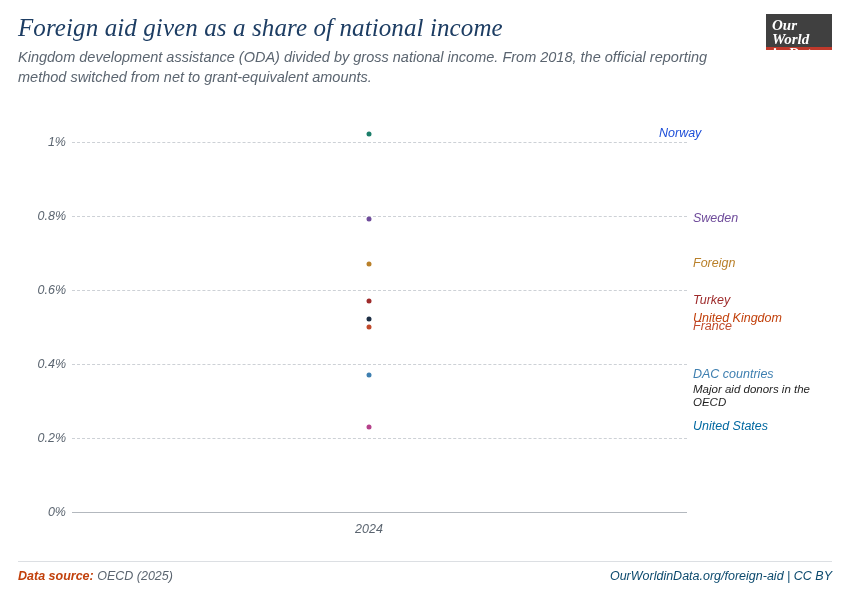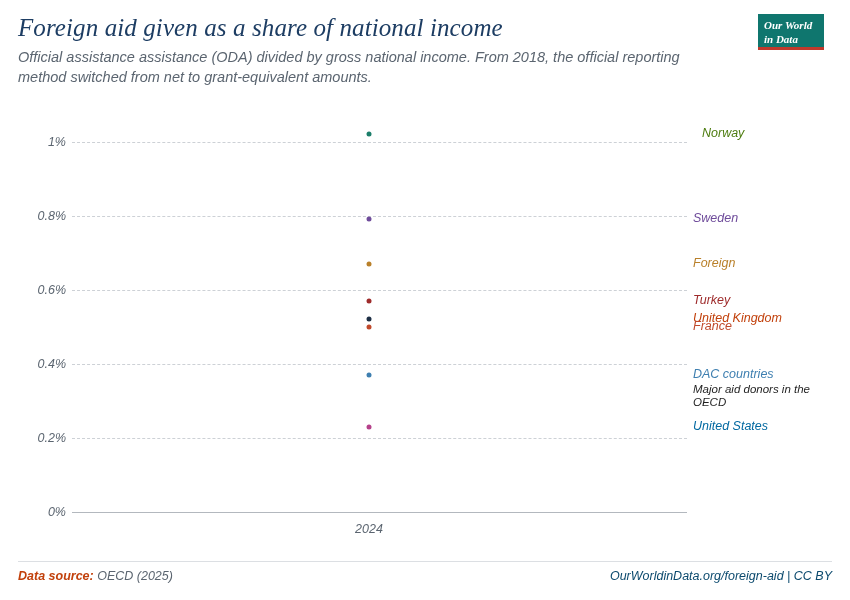--- a/index.html
+++ b/index.html
@@ -38,28 +38,28 @@
     font-size: 14.5px;
     line-height: 1.35;
     color: #5b6570;
     max-width: 700px;
     margin: 0;
     font-weight: 400;
   }
   .owid-logo {
     position: absolute;
     top: 0;
-    right: 8px;
+    right: 0;
     width: 66px;
     height: 36px;
-    background: #0f766e;
+    background: #404040;
     color: #ffffff;
     font-family: "Liberation Serif", serif;
     font-weight: 700;
-    font-size: 11px;
+    font-size: 15px;
     line-height: 14px;
     padding: 4px 6px 0 6px;
     box-sizing: border-box;
     border-bottom: 3px solid #c0392b;
   }
   
   .plot-area {
     position: absolute;
     left: 18px;
     top: 100px;
@@ -144,21 +144,21 @@
     color: #5b6570;
   }
 </style>
 </head>
 <body>
 
 <div class="page">
 
   <div class="header">
     <h1 class="chart-title">Foreign aid given as a share of national income</h1>
-    <p class="chart-subtitle">Official assistance assistance (ODA) divided by gross national income. From 2018, the official reporting method switched from net to grant-equivalent amounts.</p>
+    <p class="chart-subtitle">Kingdom development assistance (ODA) divided by gross national income. From 2018, the official reporting method switched from net to grant-equivalent amounts.</p>
     <div class="owid-logo">
       <div>Our World</div>
       <div>in Data</div>
     </div>
   </div>
 
   <div class="plot-area" id="plot-area">
       <div class="grid-line axis-zero" style="top: 412px;"></div>
       <div class="y-tick-label" style="top: 412px;">0%</div>
       <div class="grid-line" style="top: 337.926px;"></div>
@@ -166,21 +166,21 @@
       <div class="grid-line" style="top: 263.852px;"></div>
       <div class="y-tick-label" style="top: 263.852px;">0.4%</div>
       <div class="grid-line" style="top: 189.778px;"></div>
       <div class="y-tick-label" style="top: 189.778px;">0.6%</div>
       <div class="grid-line" style="top: 115.704px;"></div>
       <div class="y-tick-label" style="top: 115.704px;">0.8%</div>
       <div class="grid-line" style="top: 41.6296px;"></div>
       <div class="y-tick-label" style="top: 41.6296px;">1%</div>
       <div class="x-tick-label" style="left: 351px; top: 422px;">2024</div>
       <div class="point" style="left: 351px; top: 34.2222px; background: rgb(28, 126, 106);"></div>
-      <div class="series-label" style="left: 684px; top: 34.2222px; color: #4d7c0f;">Norway</div>
+      <div class="series-label" style="left: 641px; top: 34.2222px; color: #1d4ed8;">Norway</div>
       <div class="point" style="left: 351px; top: 119.407px; background: rgb(111, 76, 155);"></div>
       <div class="series-label" style="left: 675px; top: 119.407px; color: rgb(111, 76, 155);">Sweden</div>
       <div class="point" style="left: 351px; top: 163.852px; background: rgb(185, 128, 42);"></div>
       <div class="series-label" style="left: 675px; top: 163.852px; color: rgb(185, 128, 42);">Foreign</div>
       <div class="point" style="left: 351px; top: 200.889px; background: rgb(158, 43, 43);"></div>
       <div class="series-label" style="left: 675px; top: 200.889px; color: rgb(158, 43, 43);">Turkey</div>
       <div class="point" style="left: 351px; top: 219.407px; background: rgb(29, 47, 69);"></div>
       <div class="series-label" style="left: 675px; top: 219.407px; color: #c2410c;">United Kingdom</div>
       <div class="point" style="left: 351px; top: 226.815px; background: rgb(192, 73, 43);"></div>
       <div class="series-label" style="left: 675px; top: 226.815px; color: rgb(192, 73, 43);">France</div>

